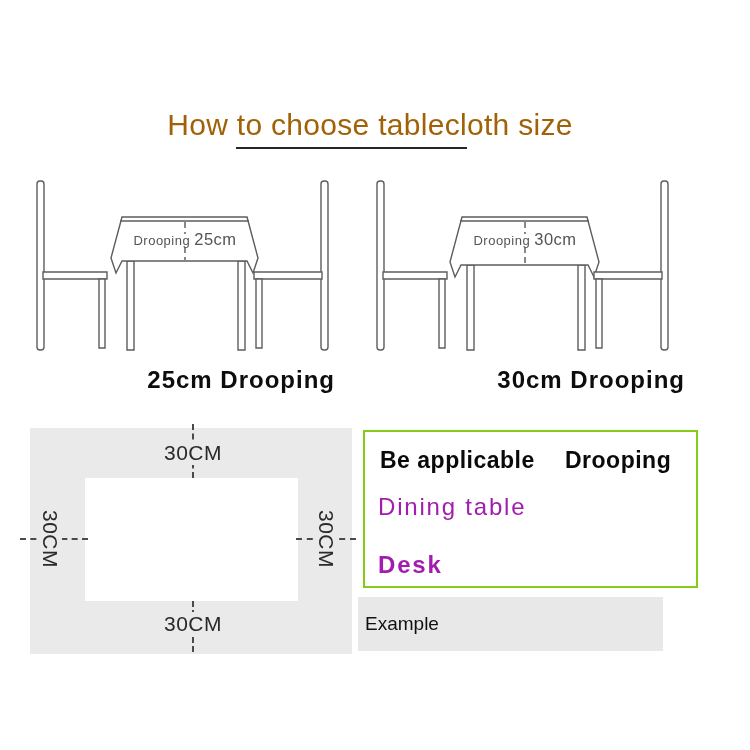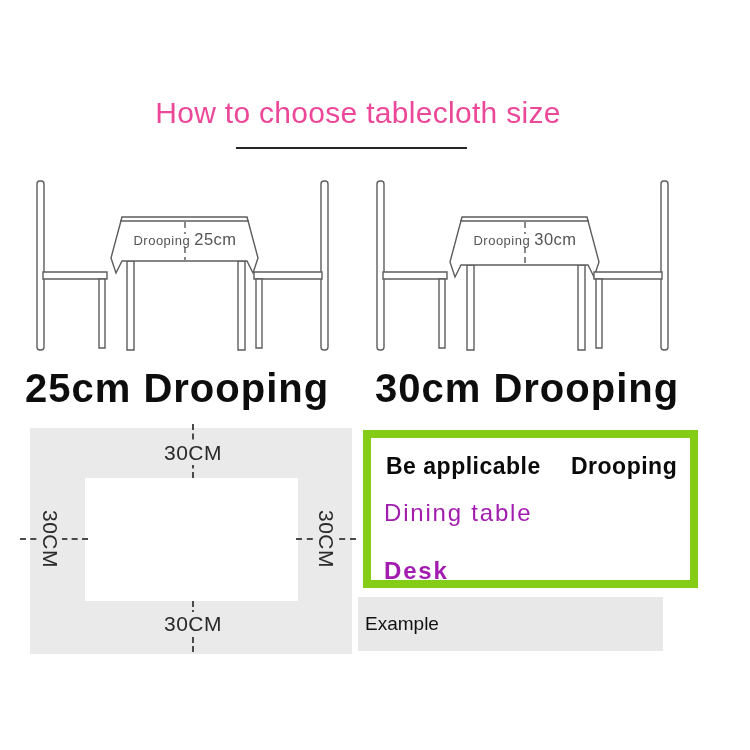--- a/index.html
+++ b/index.html
@@ -2,28 +2,28 @@
 <html><head>
 <meta charset="utf-8">
 <style>
   html,body{margin:0;padding:0;background:#ffffff;}
   body{width:750px;height:750px;position:relative;overflow:hidden;
        font-family:"Liberation Sans",sans-serif;color:#1e1e1e;}
   .abs{position:absolute;}
 
   
   .page-title{top:92px;left:0;width:708px;text-align:center;
-    font-size:30px;font-weight:400;letter-spacing:.3px;color:#ec4899;margin:4px;}
+    font-size:30px;font-weight:400;letter-spacing:.3px;color:#a16207;margin:16px;}
   .title-underline{left:236px;top:147px;width:231px;height:2px;background:#262626;}
 
   
   .illu{width:310px;height:180px;top:176px;}
   .illu-left{left:25px;} .illu-right{left:365px;}
   .illu *{vector-effect:non-scaling-stroke;}
-  .caption{top:366px;width:310px;text-align:left;font-size:40px;font-weight:700;
+  .caption{top:366px;width:310px;text-align:right;font-size:24px;font-weight:700;
     letter-spacing:1px;color:#0d0d0d;}
   .caption-left{left:25px;} .caption-right{left:375px;}
 
   
   .diagram{left:30px;top:428px;width:322px;height:226px;background:#eaeaea;}
   .table-surface{left:55px;top:50px;width:213px;height:123px;background:#ffffff;}
   .dash-v{width:0;border-left:2px dashed #4a4a4a;}
   .dash-h{height:0;border-top:2px dashed #4a4a4a;}
   .dash-top{left:162px;top:-4px;height:54px;}
   .dash-bottom{left:162px;top:173px;height:51px;}
@@ -31,21 +31,21 @@
   .dash-right{left:266px;top:110px;width:60px;}
   .cm-label{font-size:21px;font-weight:500;letter-spacing:.5px;color:#2a2a2a;
     background:#eaeaea;padding:0 3px;white-space:nowrap;line-height:24px;}
   .cm-top{left:163px;top:13px;transform:translateX(-50%);}
   .cm-bottom{left:163px;top:184px;transform:translateX(-50%);}
   .cm-left{left:20px;top:111px;transform:translate(-50%,-50%) rotate(90deg);}
   .cm-right{left:296px;top:111px;transform:translate(-50%,-50%) rotate(90deg);}
 
   
   .spec-table{left:363px;top:430px;width:335px;height:158px;background:#ffffff;
-    border:8px solid #84cc16;box-sizing:border-box;}
+    border:2px solid #84cc16;box-sizing:border-box;}
   .spec-cell{position:absolute;white-space:nowrap;}
   .spec-head{font-size:23px;font-weight:700;color:#0a0a0a;letter-spacing:.5px;}
   .spec-val{font-size:24px;font-weight:400;color:#a21caf;letter-spacing:1.8px;}
   .th1{left:15px;top:15px;} .th2{left:200px;top:15px;}
   .r1c1{left:13px;top:61px;} .r1c2{left:197px;top:61px;}
   .r2c1{left:13px;top:119px;font-weight:bold;} .r2c2{left:197px;top:119px;}
 
   
   .example-box{left:358px;top:597px;width:305px;height:54px;background:#e8e8e8;
     display:flex;align-items:center;}

